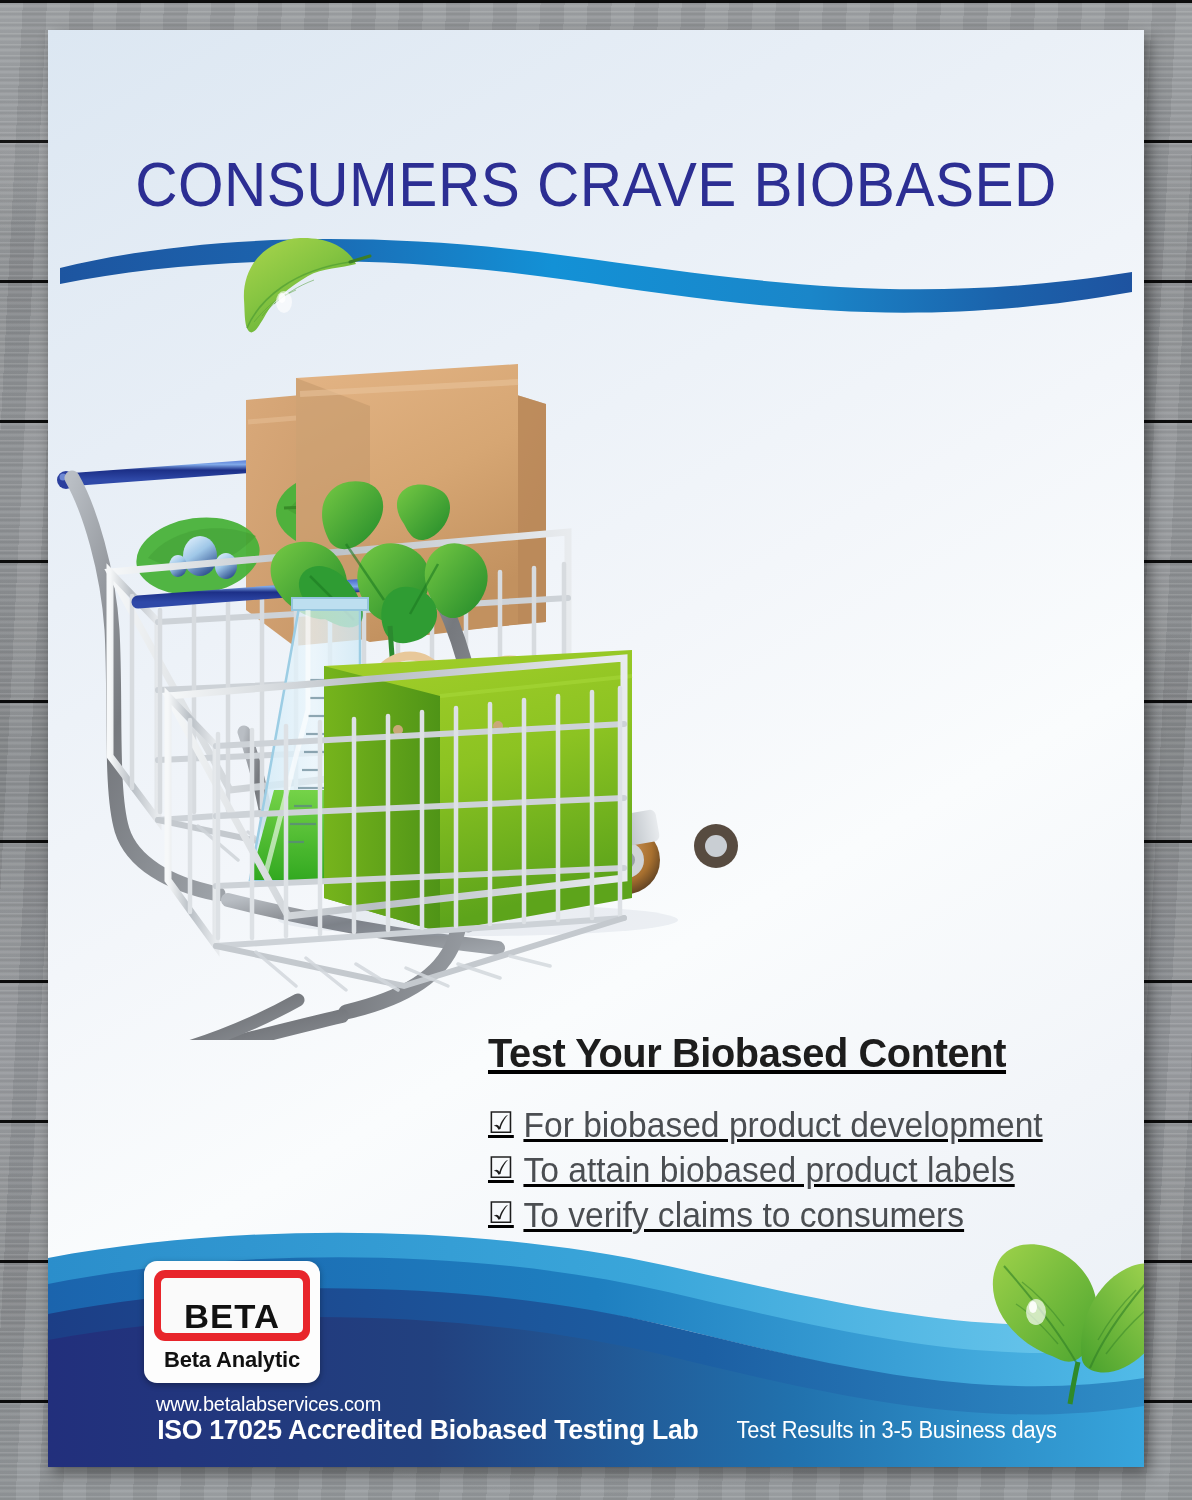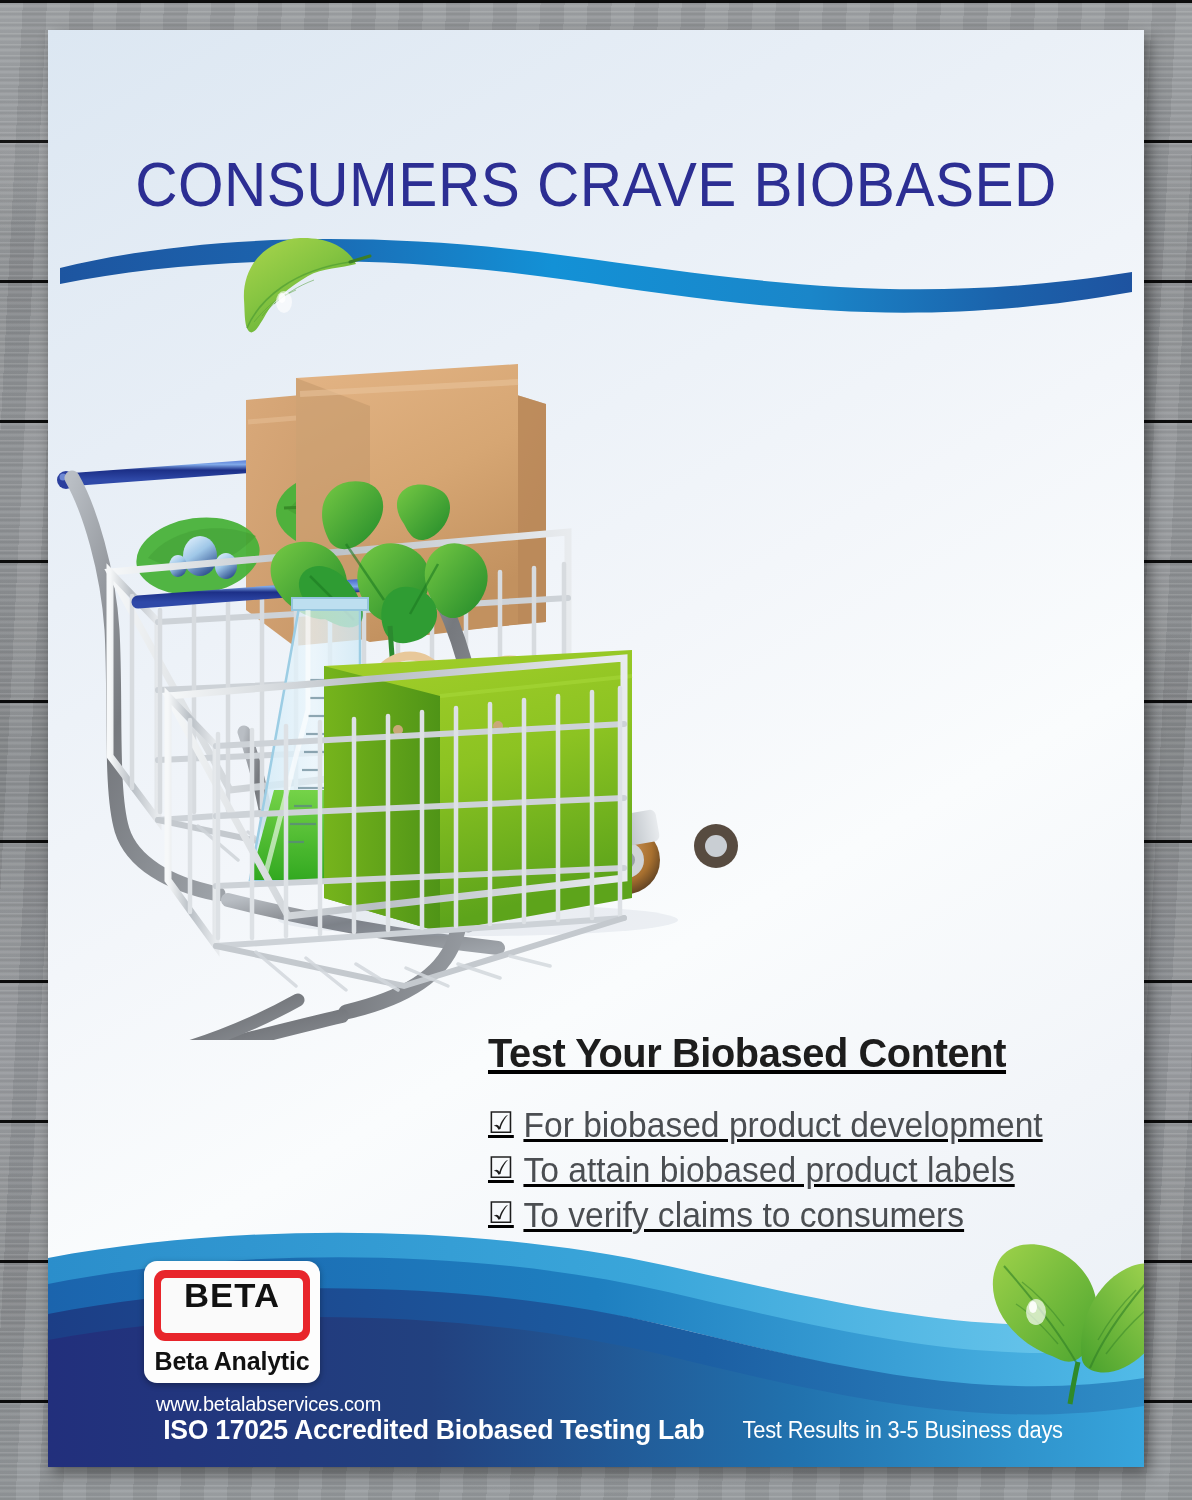--- a/index.html
+++ b/index.html
@@ -90,39 +90,39 @@
     box-shadow:0 2px 6px rgba(0,0,0,0.33);
     padding:9px 10px 7px 10px;
     z-index:6;
   }
   #logo-mark {
     width:100%; height:71px; background:#e8252b;
     border-radius:11px; padding:8px 7px;
   }
   #logo-mark-inner {
     width:100%; height:100%; background:#fafafa; border-radius:5px;
-    display:flex; align-items:flex-start; justify-content:center;
+    display:flex; align-items:flex-end; justify-content:center;
   }
   #logo-word {
     font-size:34px; font-weight:bold; color:#111;
     letter-spacing:1px; line-height:1; transform:scaleX(1.02);
   }
   #logo-sub {
-    text-align:center; font-size:25px; font-weight:bold;
+    text-align:center; font-size:22px; font-weight:bold;
     color:#111; margin-top:6px; letter-spacing:-0.2px;
   }
 
   #site-url {
     position:absolute; left:108px; top:1362px; z-index:6;
     color:#ffffff; font-size:21px; letter-spacing:-0.2px;
     transform:scaleX(0.95); transform-origin:left center;
   }
 
   #iso-bar {
-    position:absolute; left:14px; bottom:0; width:1096px; height:74px;
+    position:absolute; left:8px; bottom:0; width:1096px; height:74px;
     z-index:5;
     display:flex; align-items:center; justify-content:center; gap:16px;text-align:center;
   }
   #iso-main {
     color:#fff; font-size:28px; font-weight:bold; letter-spacing:-0.3px;
     transform:scaleX(0.95);
   }
   #iso-sub {
     color:#fff; font-size:23px; font-weight:400; letter-spacing:-0.2px;
     transform:scaleX(0.95);

